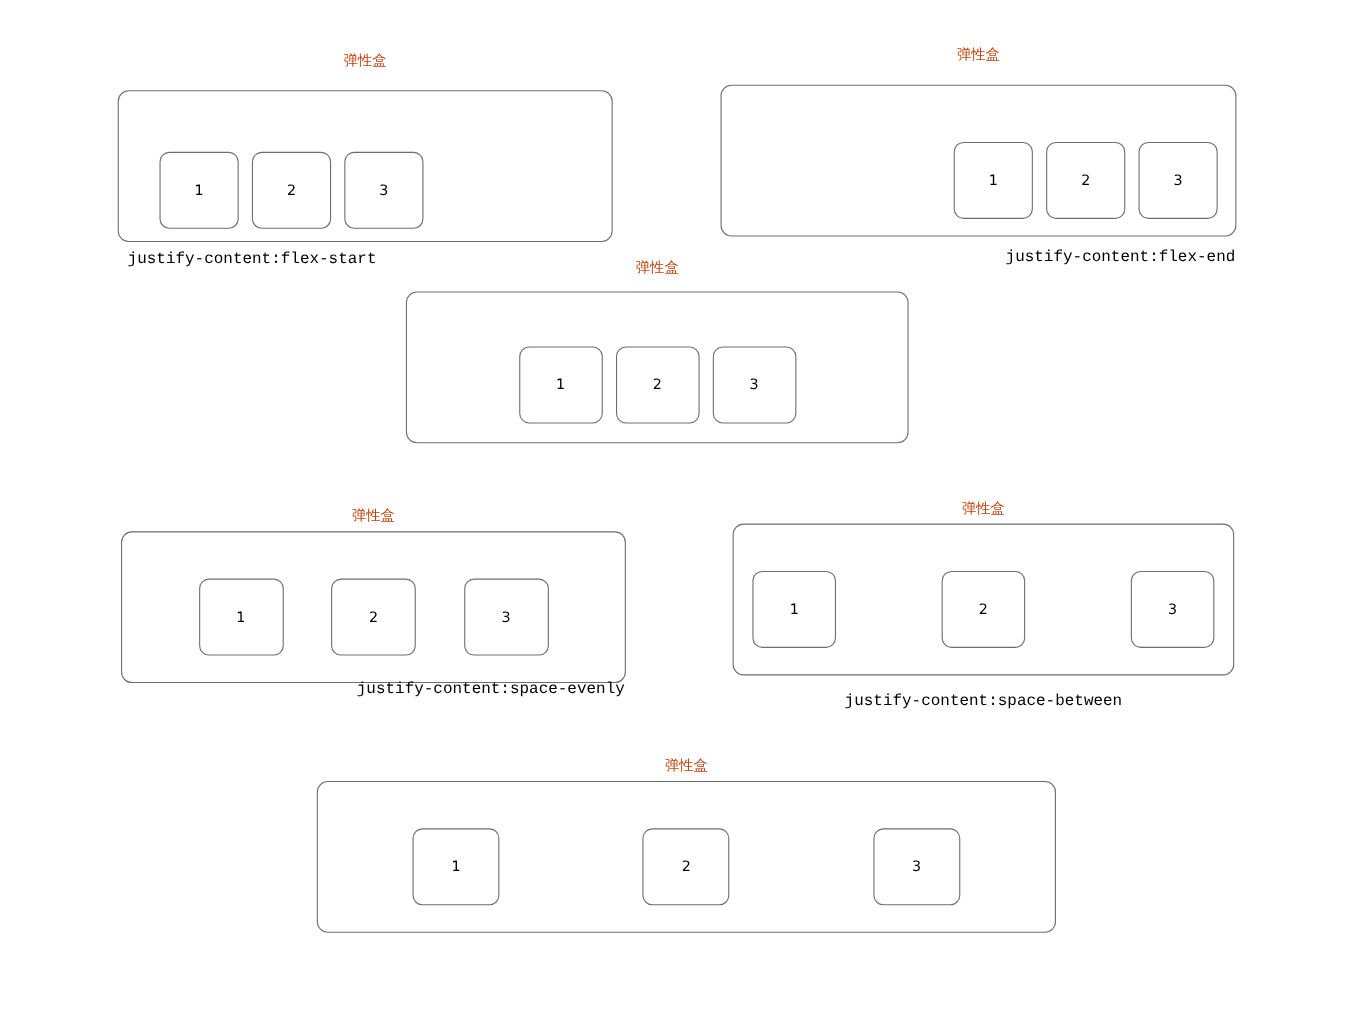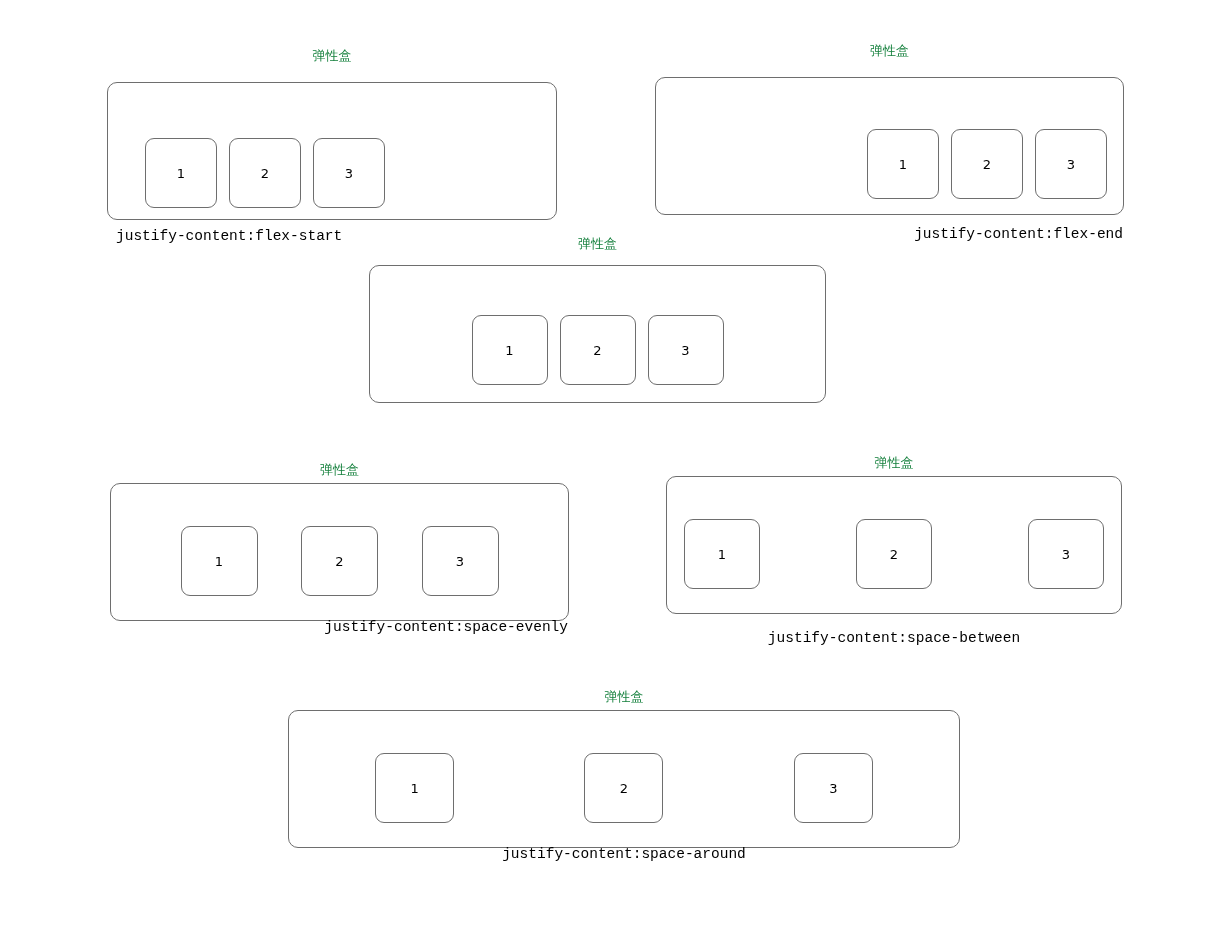--- a/index.html
+++ b/index.html
@@ -21,21 +21,21 @@
   }
 
   .demo-title {
     position: absolute;
     top: 0;
     left: 0;
     width: 100%;
     text-align: center;
     font-family: "DejaVu Sans", sans-serif;
     font-size: 13px;
-    color: #15803d;
+    color: #c2410c;
     line-height: 18px;
     white-space: nowrap;
   }
 
   .flex-box {
     position: absolute;
     left: 0;
     box-sizing: border-box;
     border: 1px solid #6e6e6e;
     border-radius: 10px;
@@ -194,15 +194,14 @@
 </div>
 
 <div class="demo" id="demo-5">
   <div class="demo-title">弹性盒</div>
   <div class="flex-box">
     <div class="items jc-space-around">
       <div class="item">1</div>
       <div class="item">2</div>
       <div class="item">3</div>
     </div>
-    <div class="prop-label lbl-center">justify-content:space-around</div>
   </div>
 </div>
 
 </body></html>

